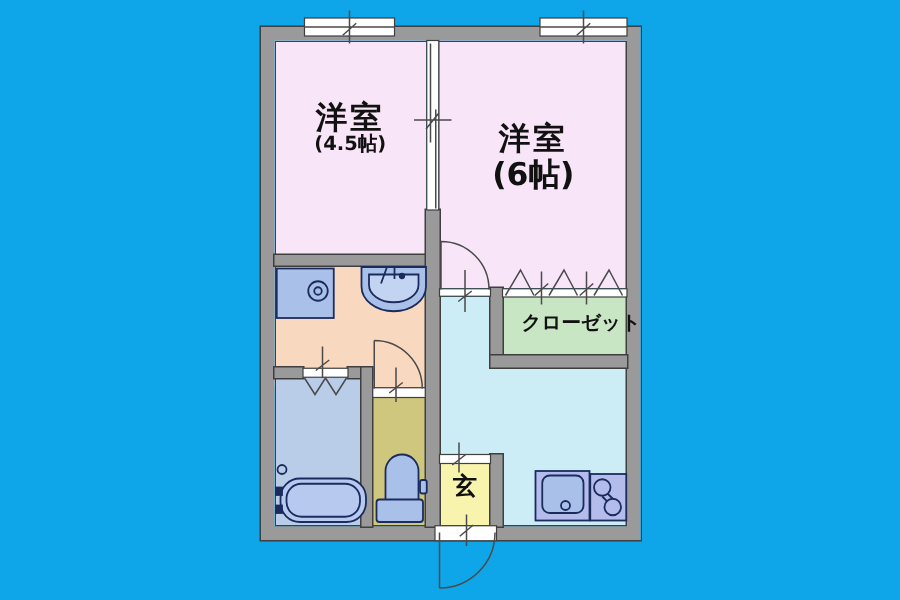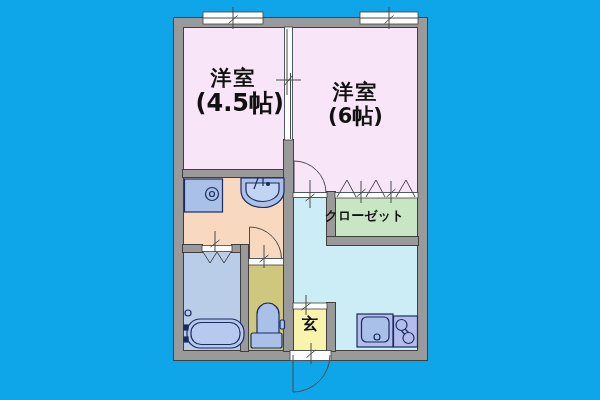--- a/index.html
+++ b/index.html
@@ -7,25 +7,25 @@
   #canvas{position:relative;width:600px;height:400px;background:#0ea5e9;overflow:hidden;padding-left:12px;}
   .room{position:absolute;}
   .wall{position:absolute;background:#9a9a9a;box-shadow:0 0 0 1px #3f3f3f;}
   .outer-wall{position:absolute;left:174px;top:18px;width:253px;height:342px;
     box-sizing:border-box;border:9px solid #9a9a9a;
     box-shadow:0 0 0 1px #3f3f3f, inset 0 0 0 1px #3f3f3f;background:transparent;}
   svg.overlay{position:absolute;left:0;top:0;pointer-events:none;}
   .lbl{position:absolute;color:#111;font-weight:bold;text-align:center;line-height:1.15;}
   .lbl-room1{left:183px;top:66px;width:101px;}
   .lbl-room1 .l1{font-size:21px;letter-spacing:2px;}
-  .lbl-room1 .l2{font-size:24px;text-align:right;}
+  .lbl-room1 .l2{font-size:13px;}
   .lbl-room2{left:293px;top:80px;width:125px;}
   .lbl-room2 .l1{font-size:21px;letter-spacing:2px;}
   .lbl-room2 .l2{font-size:21px;}
-  .lbl-closet{left:323px;top:209px;width:83px;font-size:13px;}
+  .lbl-closet{left:346px;top:209px;width:83px;font-size:13px;}
   .lbl-entrance{left:293px;top:315px;width:34px;font-size:16px;}
   .sym{stroke:#4a4a4a;stroke-width:1;fill:none;}
   .band{fill:#ffffff;stroke:#3f3f3f;stroke-width:0.8;}
   .fx{stroke:#1c2b5e;stroke-width:1.2;}
 </style>
 </head>
 <body>
 
 <div id="canvas">
 

